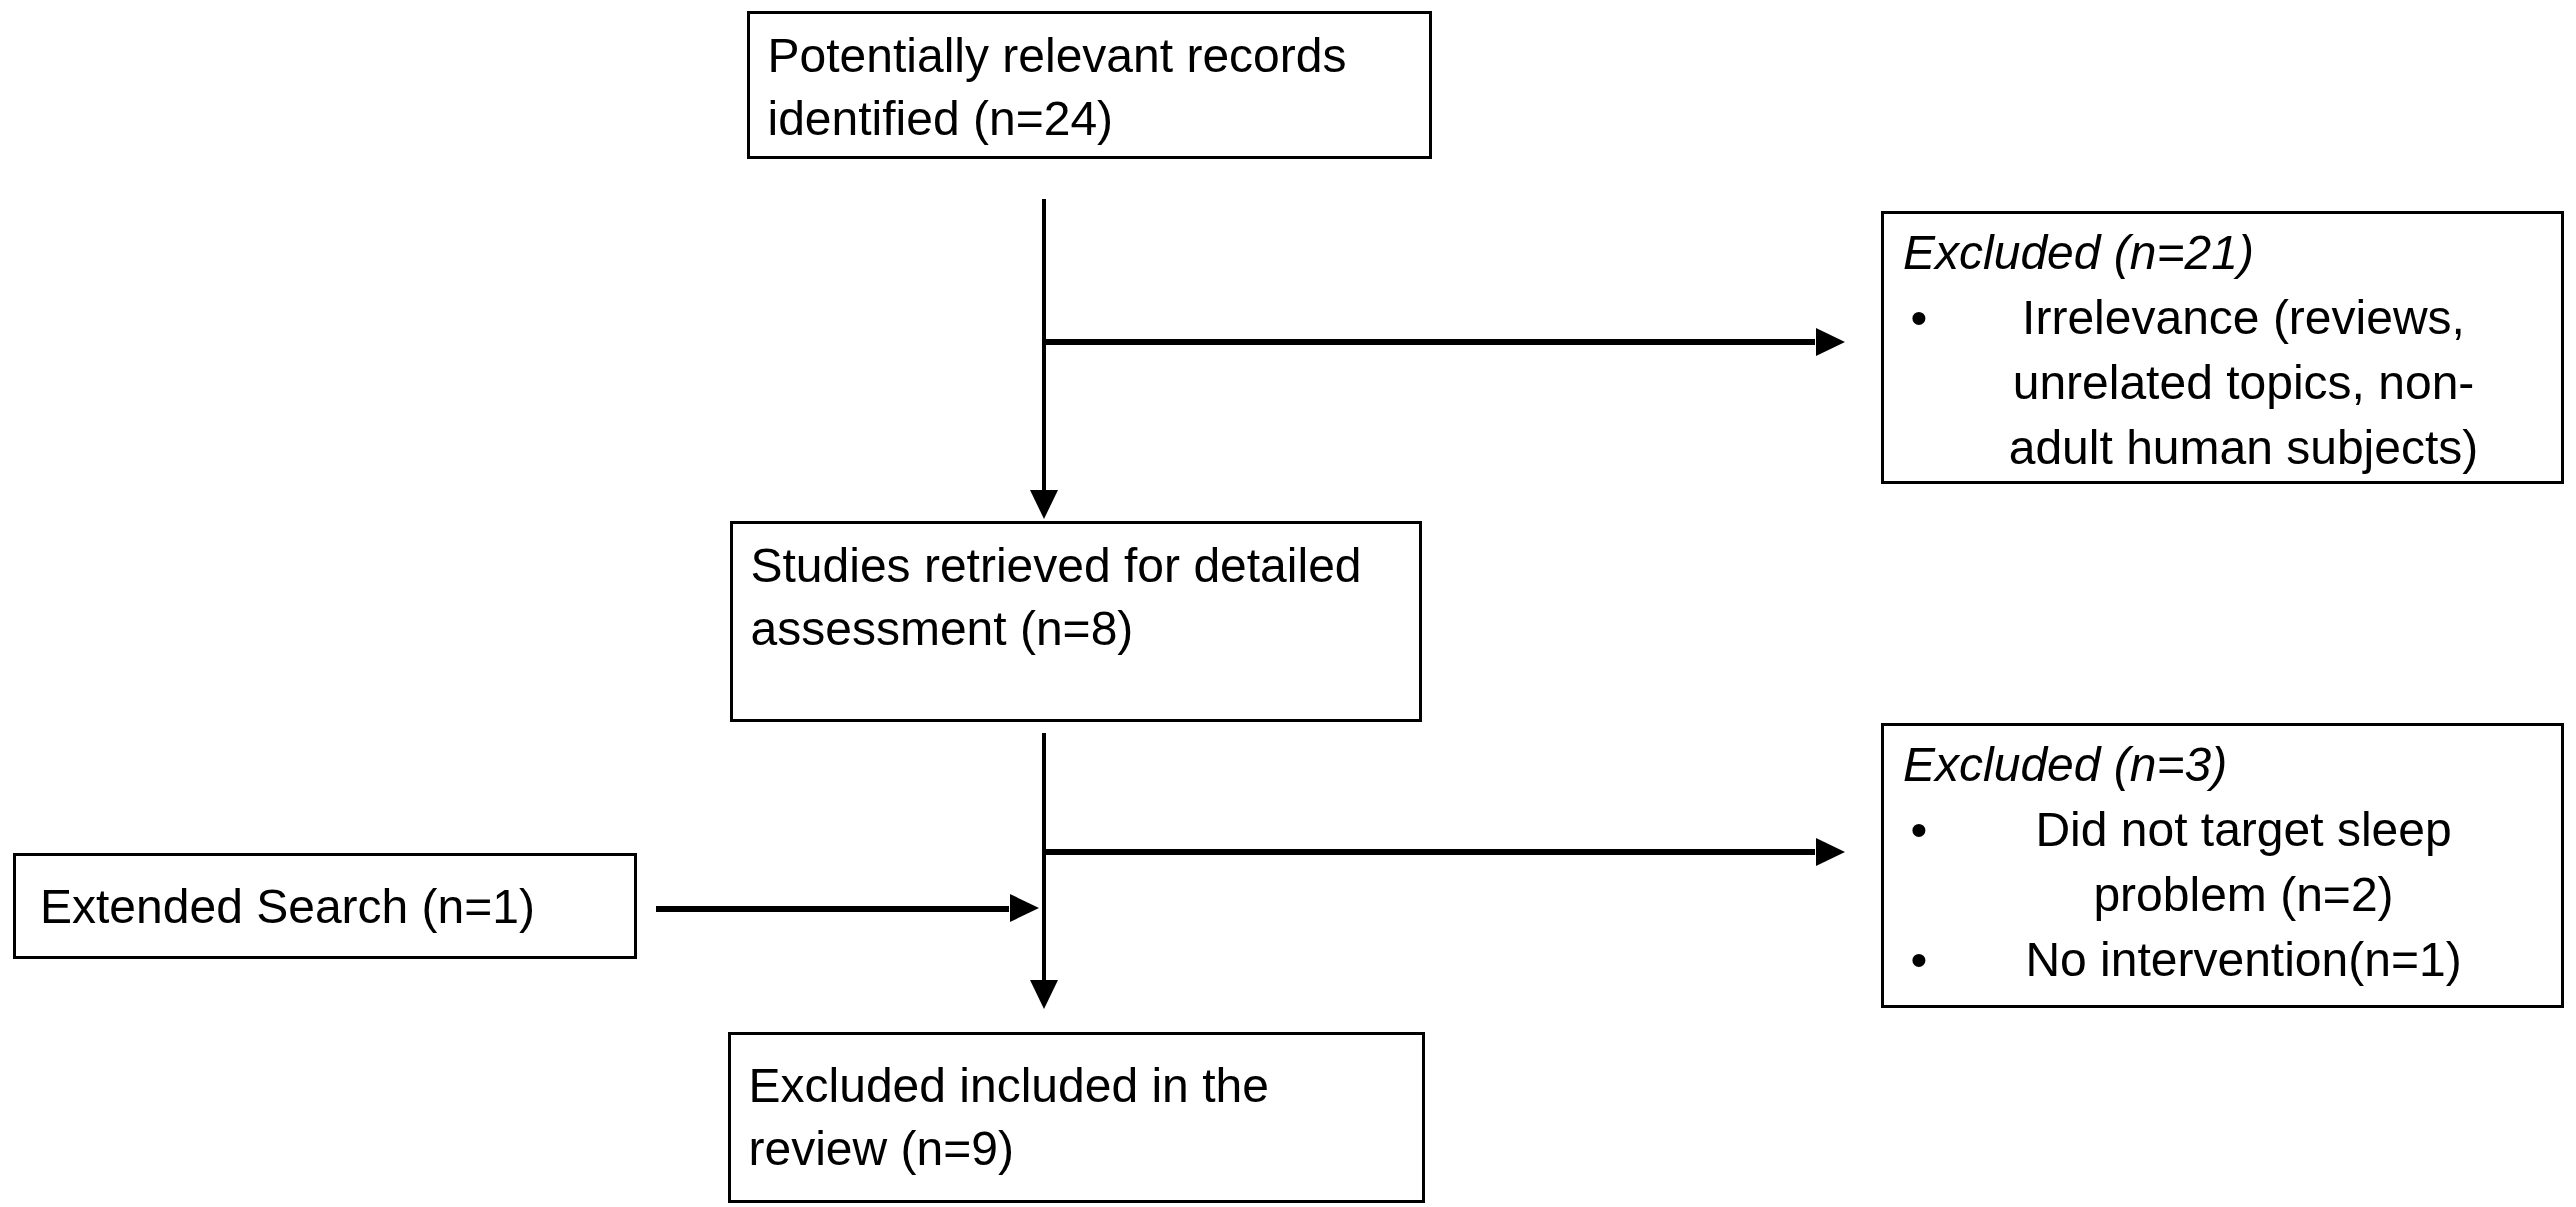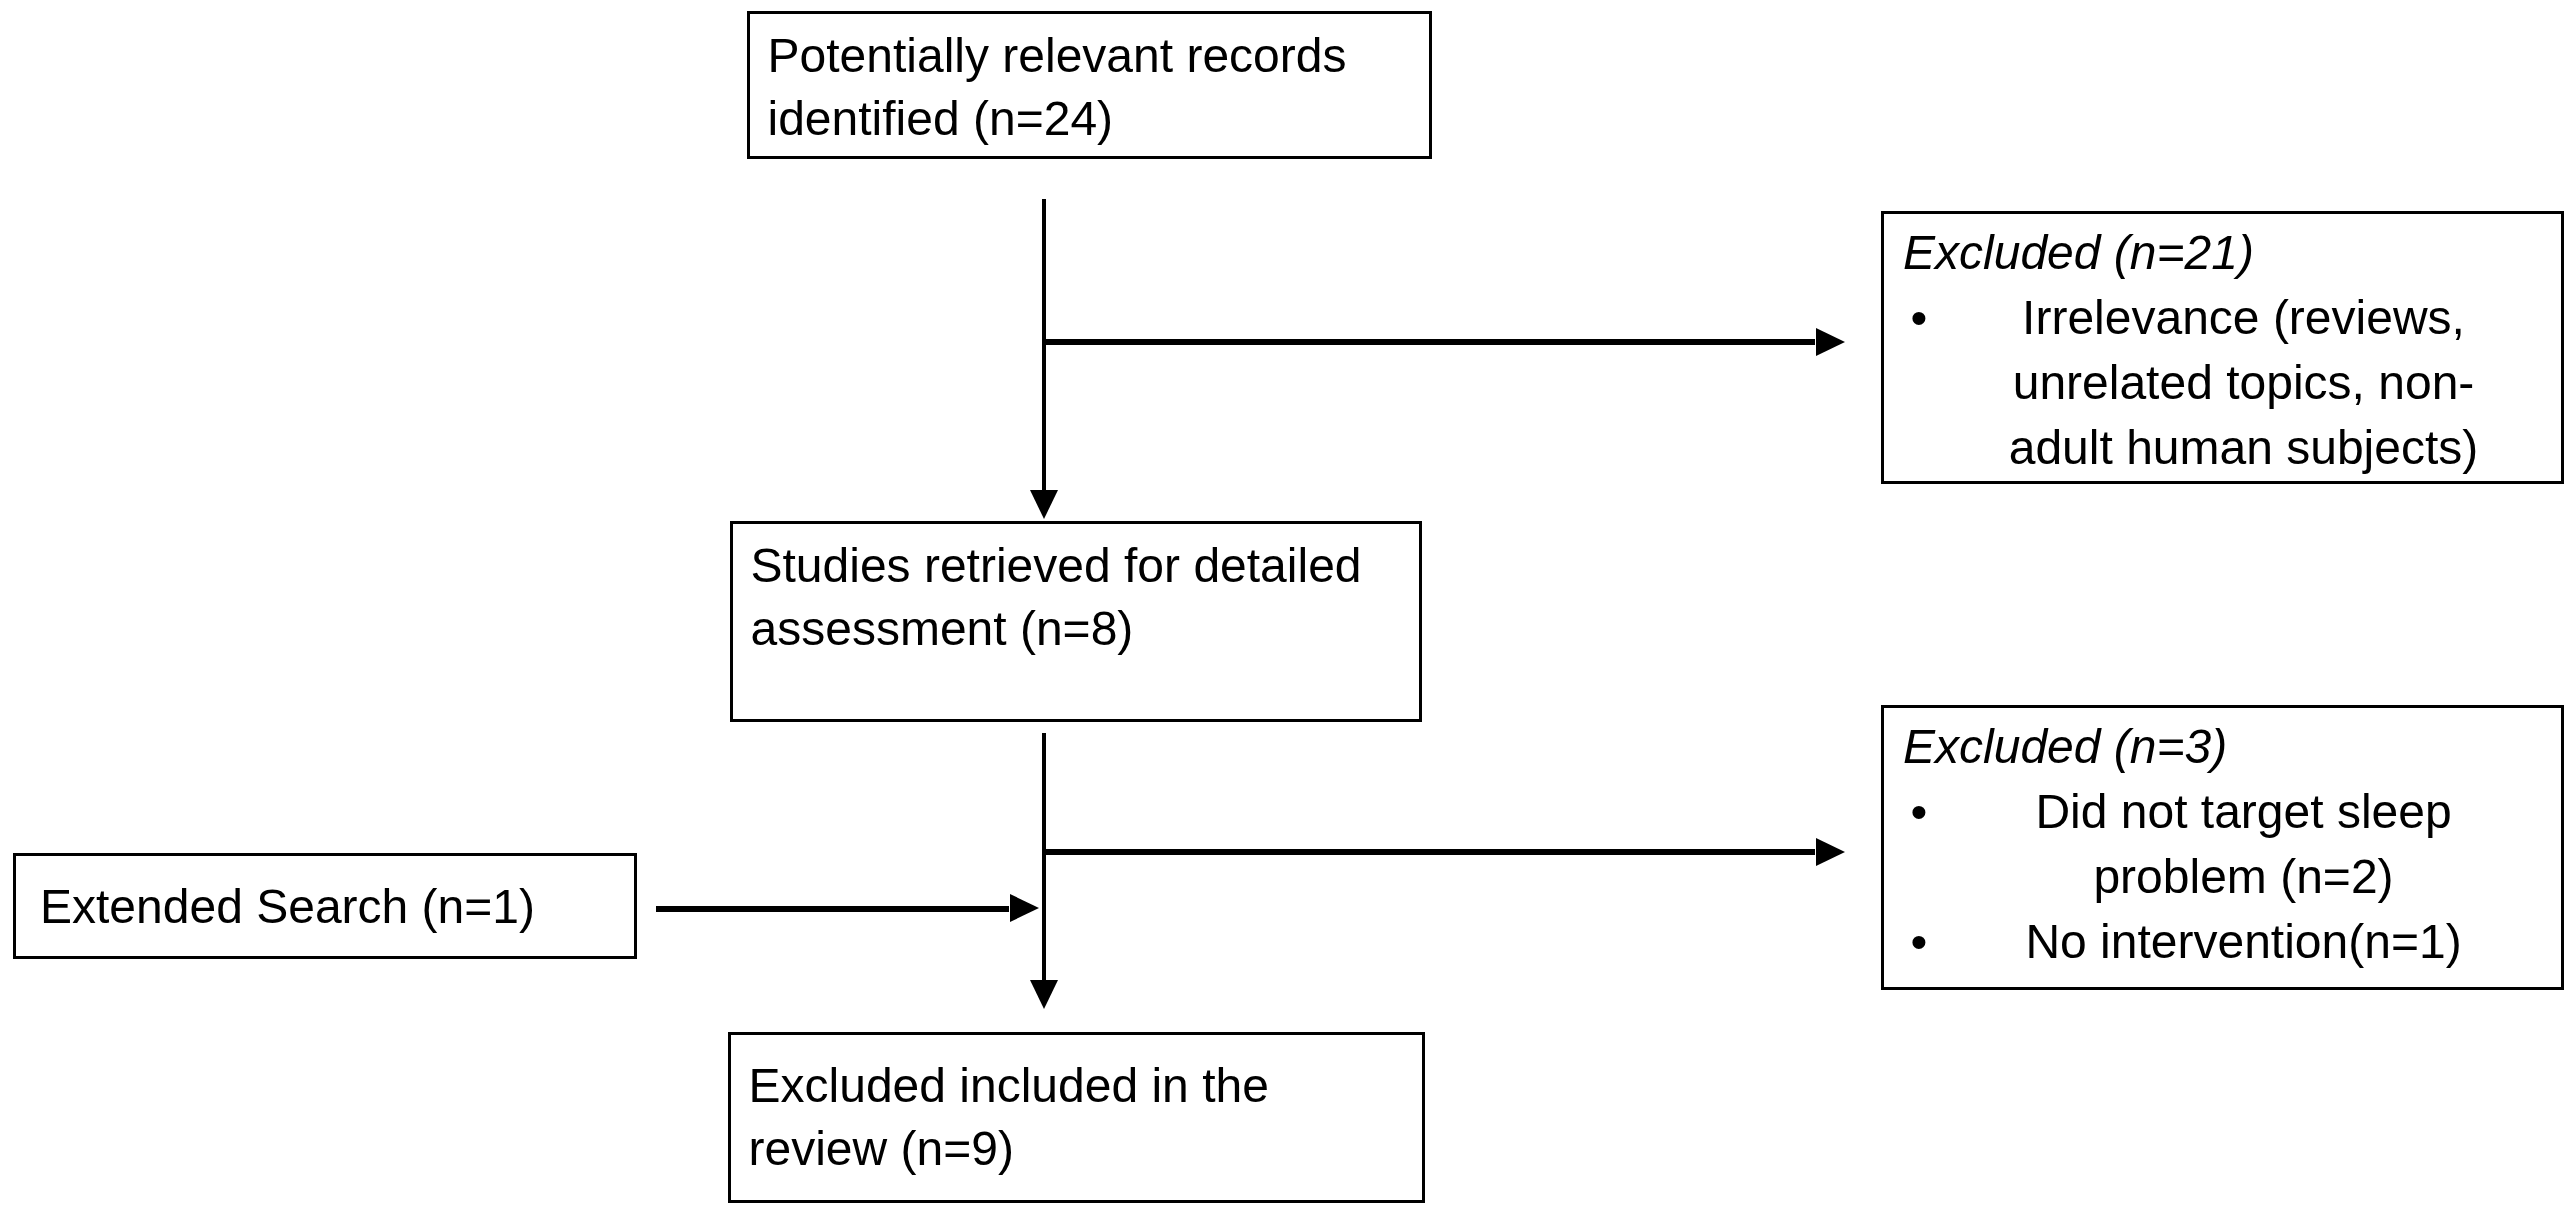--- a/index.html
+++ b/index.html
@@ -81,21 +81,21 @@
     <span class="line">Studies retrieved for detailed</span>
     <span class="line">assessment (n=8)</span>
   </div>
 
   <div class="shaft-v" style="left:1042px; top:733px; height:247px;"></div>
   <div class="head-down" style="left:1030px; top:980px;"></div>
 
   <div class="shaft-h" style="left:1043px; top:849px; width:772px;"></div>
   <div class="head-right" style="left:1816px; top:838px;"></div>
 
-  <div class="box side-box" style="left:1881px; top:705px; width:683px; height:285px;">
+  <div class="box side-box" style="left:1881px; top:723px; width:683px; height:285px;">
     <span class="title">Excluded (n=3)</span>
     <div class="bullet-item">
       <span class="bullet-dot">•</span>
       <span class="bullet-text">Did not target sleep problem (n=2)</span>
     </div>
     <div class="bullet-item">
       <span class="bullet-dot">•</span>
       <span class="bullet-text">No intervention(n=1)</span>
     </div>
   </div>

